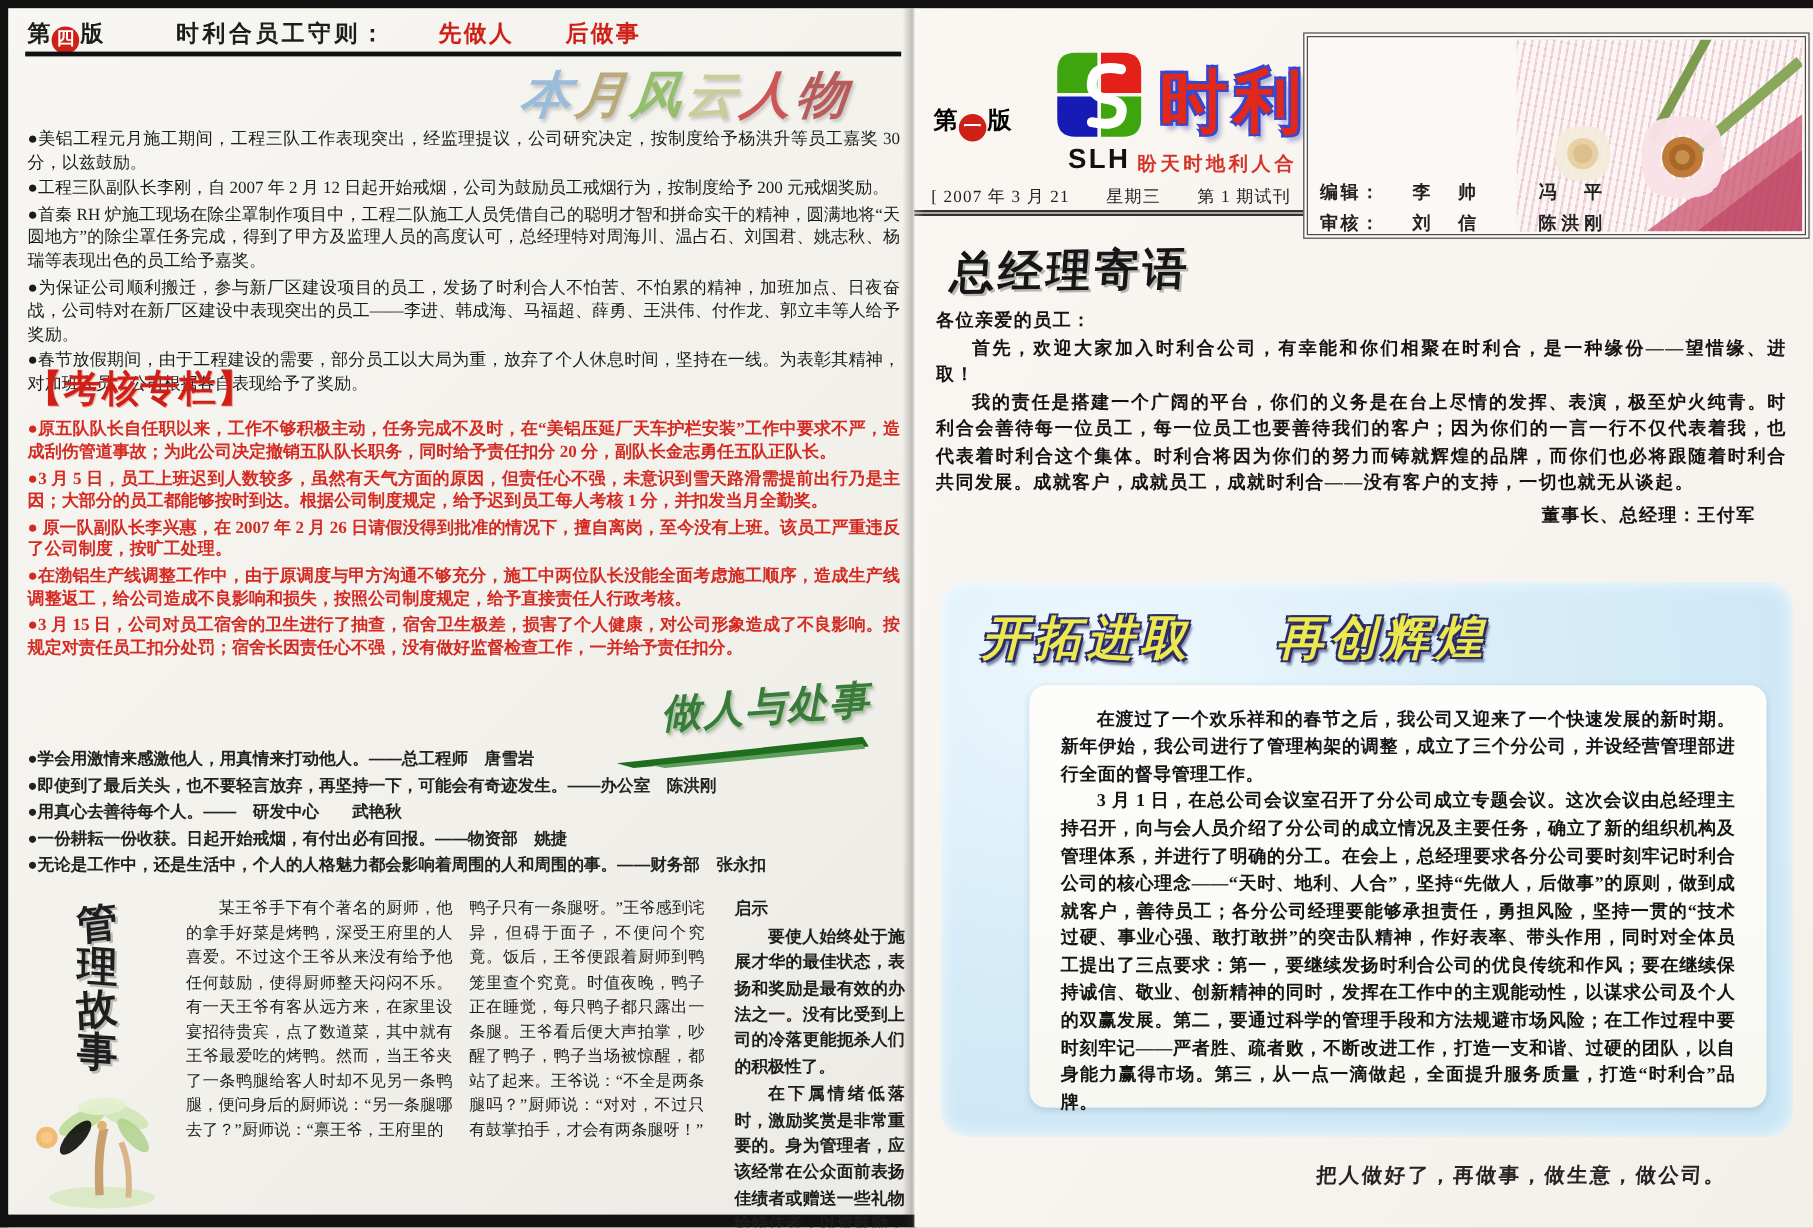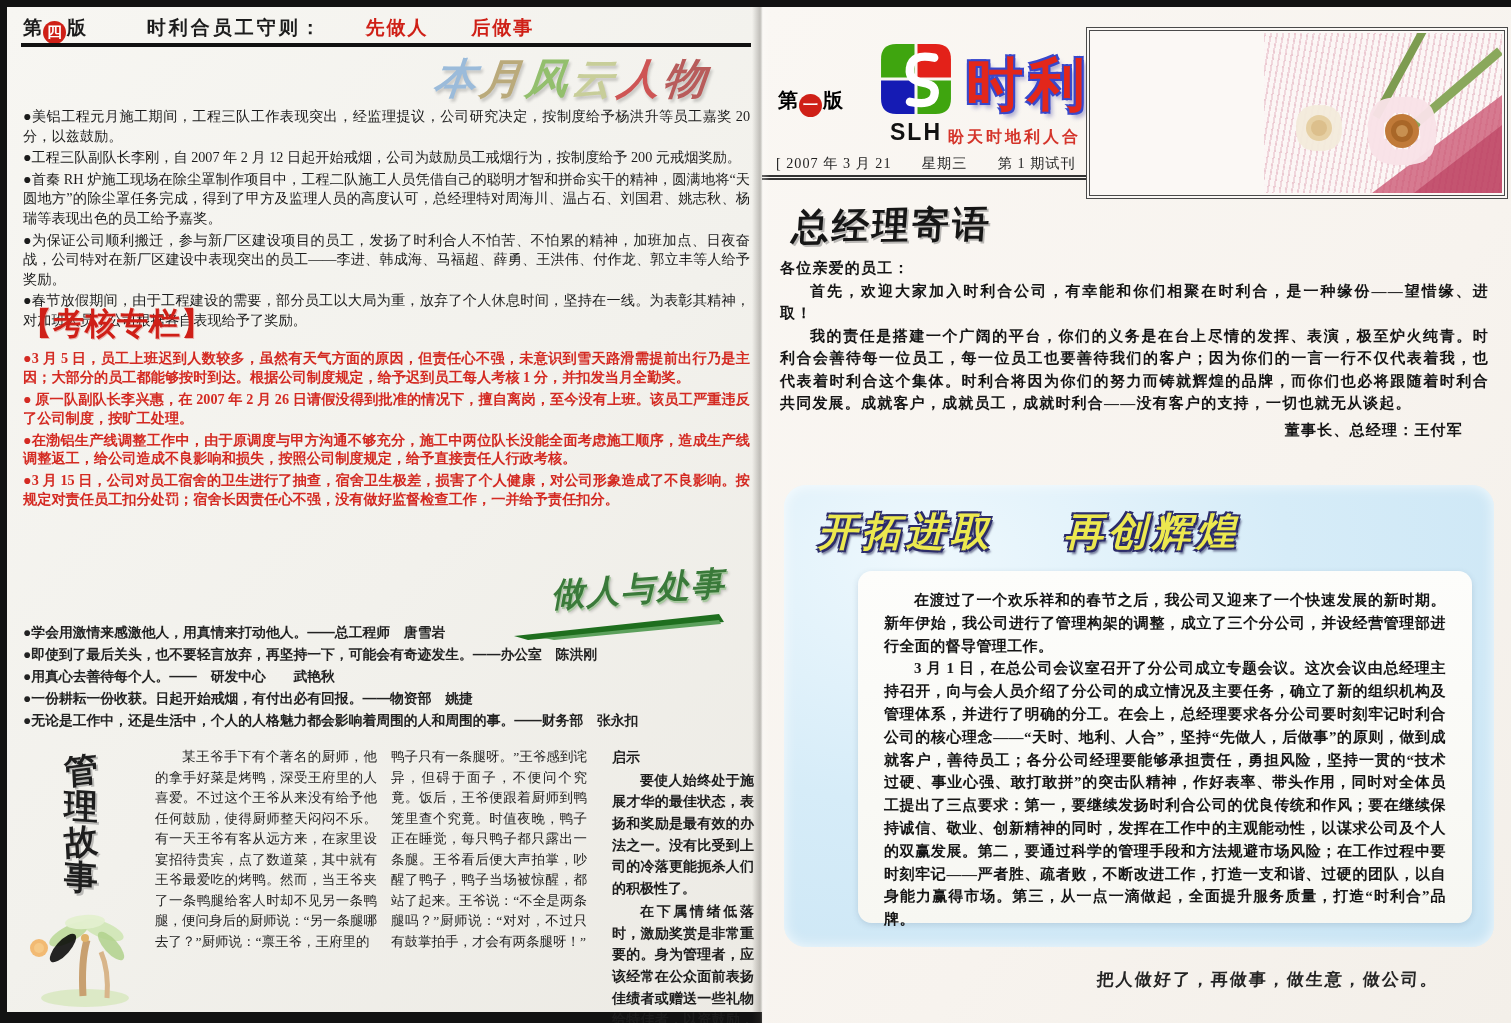--- a/index.html
+++ b/index.html
@@ -110,29 +110,30 @@
       <span class="red">先做人</span>
       <span class="red">后做事</span>
     </div>
     <div class="lp-rule"></div>
 
     <div class="s1-title">
       <span class="c0">本</span><span class="c1">月</span><span class="c2">风</span><span class="c3">云</span><span class="c4">人</span><span class="c5">物</span>
     </div>
 
     <div class="s1-list">
-      <p>●美铝工程元月施工期间，工程三队工作表现突出，经监理提议，公司研究决定，按制度给予杨洪升等员工嘉奖 20 分，以兹鼓励。</p>
+      <p>●美铝工程元月施工期间，工程三队工作表现突出，经监理提议，公司研究决定，按制度给予杨洪升等员工嘉奖 30 分，以兹鼓励。</p>
       <p>●工程三队副队长李刚，自 2007 年 2 月 12 日起开始戒烟，公司为鼓励员工戒烟行为，按制度给予 200 元戒烟奖励。</p>
       <p>●首秦 RH 炉施工现场在除尘罩制作项目中，工程二队施工人员凭借自己的聪明才智和拼命实干的精神，圆满地将“天圆地方”的除尘罩任务完成，得到了甲方及监理人员的高度认可，总经理特对周海川、温占石、刘国君、姚志秋、杨瑞等表现出色的员工给予嘉奖。</p>
       <p>●为保证公司顺利搬迁，参与新厂区建设项目的员工，发扬了时利合人不怕苦、不怕累的精神，加班加点、日夜奋战，公司特对在新厂区建设中表现突出的员工——李进、韩成海、马福超、薛勇、王洪伟、付作龙、郭立丰等人给予奖励。</p>
       <p>●春节放假期间，由于工程建设的需要，部分员工以大局为重，放弃了个人休息时间，坚持在一线。为表彰其精神，对加班人员，公司根据各自表现给予了奖励。</p>
     </div>
 
     <div class="s2-title">【考核专栏】</div>
     <div class="s2-list">
+      <p>●原五队队长自任职以来，工作不够积极主动，任务完成不及时，在“美铝压延厂天车护栏安装”工作中要求不严，造成刮伤管道事故；为此公司决定撤销五队队长职务，同时给予责任扣分 20 分，副队长金志勇任五队正队长。</p>
       <p>●3 月 5 日，员工上班迟到人数较多，虽然有天气方面的原因，但责任心不强，未意识到雪天路滑需提前出行乃是主因；大部分的员工都能够按时到达。根据公司制度规定，给予迟到员工每人考核 1 分，并扣发当月全勤奖。</p>
       <p>● 原一队副队长李兴惠，在 2007 年 2 月 26 日请假没得到批准的情况下，擅自离岗，至今没有上班。该员工严重违反了公司制度，按旷工处理。</p>
       <p>●在渤铝生产线调整工作中，由于原调度与甲方沟通不够充分，施工中两位队长没能全面考虑施工顺序，造成生产线调整返工，给公司造成不良影响和损失，按照公司制度规定，给予直接责任人行政考核。</p>
       <p>●3 月 15 日，公司对员工宿舍的卫生进行了抽查，宿舍卫生极差，损害了个人健康，对公司形象造成了不良影响。按规定对责任员工扣分处罚；宿舍长因责任心不强，没有做好监督检查工作，一并给予责任扣分。</p>
     </div>
 
     <div class="s3-title-wrap">
       <span class="s3-title">做人与处事</span>
       <svg class="s3-swoosh" width="210" height="26" viewBox="0 0 210 26">
         <polygon points="0,22 205,0 210,8 14,26" fill="#1e6e1e"></polygon>
@@ -236,20 +237,28 @@
                 <ellipse cx="156" cy="80" rx="22" ry="8" transform="rotate(45 156 80)"></ellipse>
                 <ellipse cx="120" cy="116" rx="22" ry="8" transform="rotate(45 120 116)"></ellipse>
                 <ellipse cx="156" cy="116" rx="22" ry="8" transform="rotate(-45 156 116)"></ellipse>
               </g>
               <circle cx="138" cy="98" r="17" fill="#c07a38"></circle>
               <circle cx="138" cy="98" r="11" fill="#a96728"></circle>
               <circle cx="138" cy="98" r="6" fill="#c89050"></circle>
             </g>
           </svg>
         </div>
+        <div class="staff-rows">
+          <div class="row">
+            <span>编辑：</span><span class="nm">李　帅</span><span class="nm2">冯　平</span>
+          </div>
+          <div class="row">
+            <span>审核：</span><span class="nm">刘　信</span><span class="nm2">陈洪刚</span>
+          </div>
+        </div>
       </div>
     </div>
 
     <div class="gm-title">总经理寄语</div>
     <div class="gm-body">
       <p>各位亲爱的员工：</p>
       <p class="ind">首先，欢迎大家加入时利合公司，有幸能和你们相聚在时利合，是一种缘份——望惜缘、进取！</p>
       <p class="ind">我的责任是搭建一个广阔的平台，你们的义务是在台上尽情的发挥、表演，极至炉火纯青。时利合会善待每一位员工，每一位员工也要善待我们的客户；因为你们的一言一行不仅代表着我，也代表着时利合这个集体。时利合将因为你们的努力而铸就辉煌的品牌，而你们也必将跟随着时利合共同发展。成就客户，成就员工，成就时利合——没有客户的支持，一切也就无从谈起。</p>
       <p class="gm-sign">董事长、总经理：王付军</p>
     </div>

